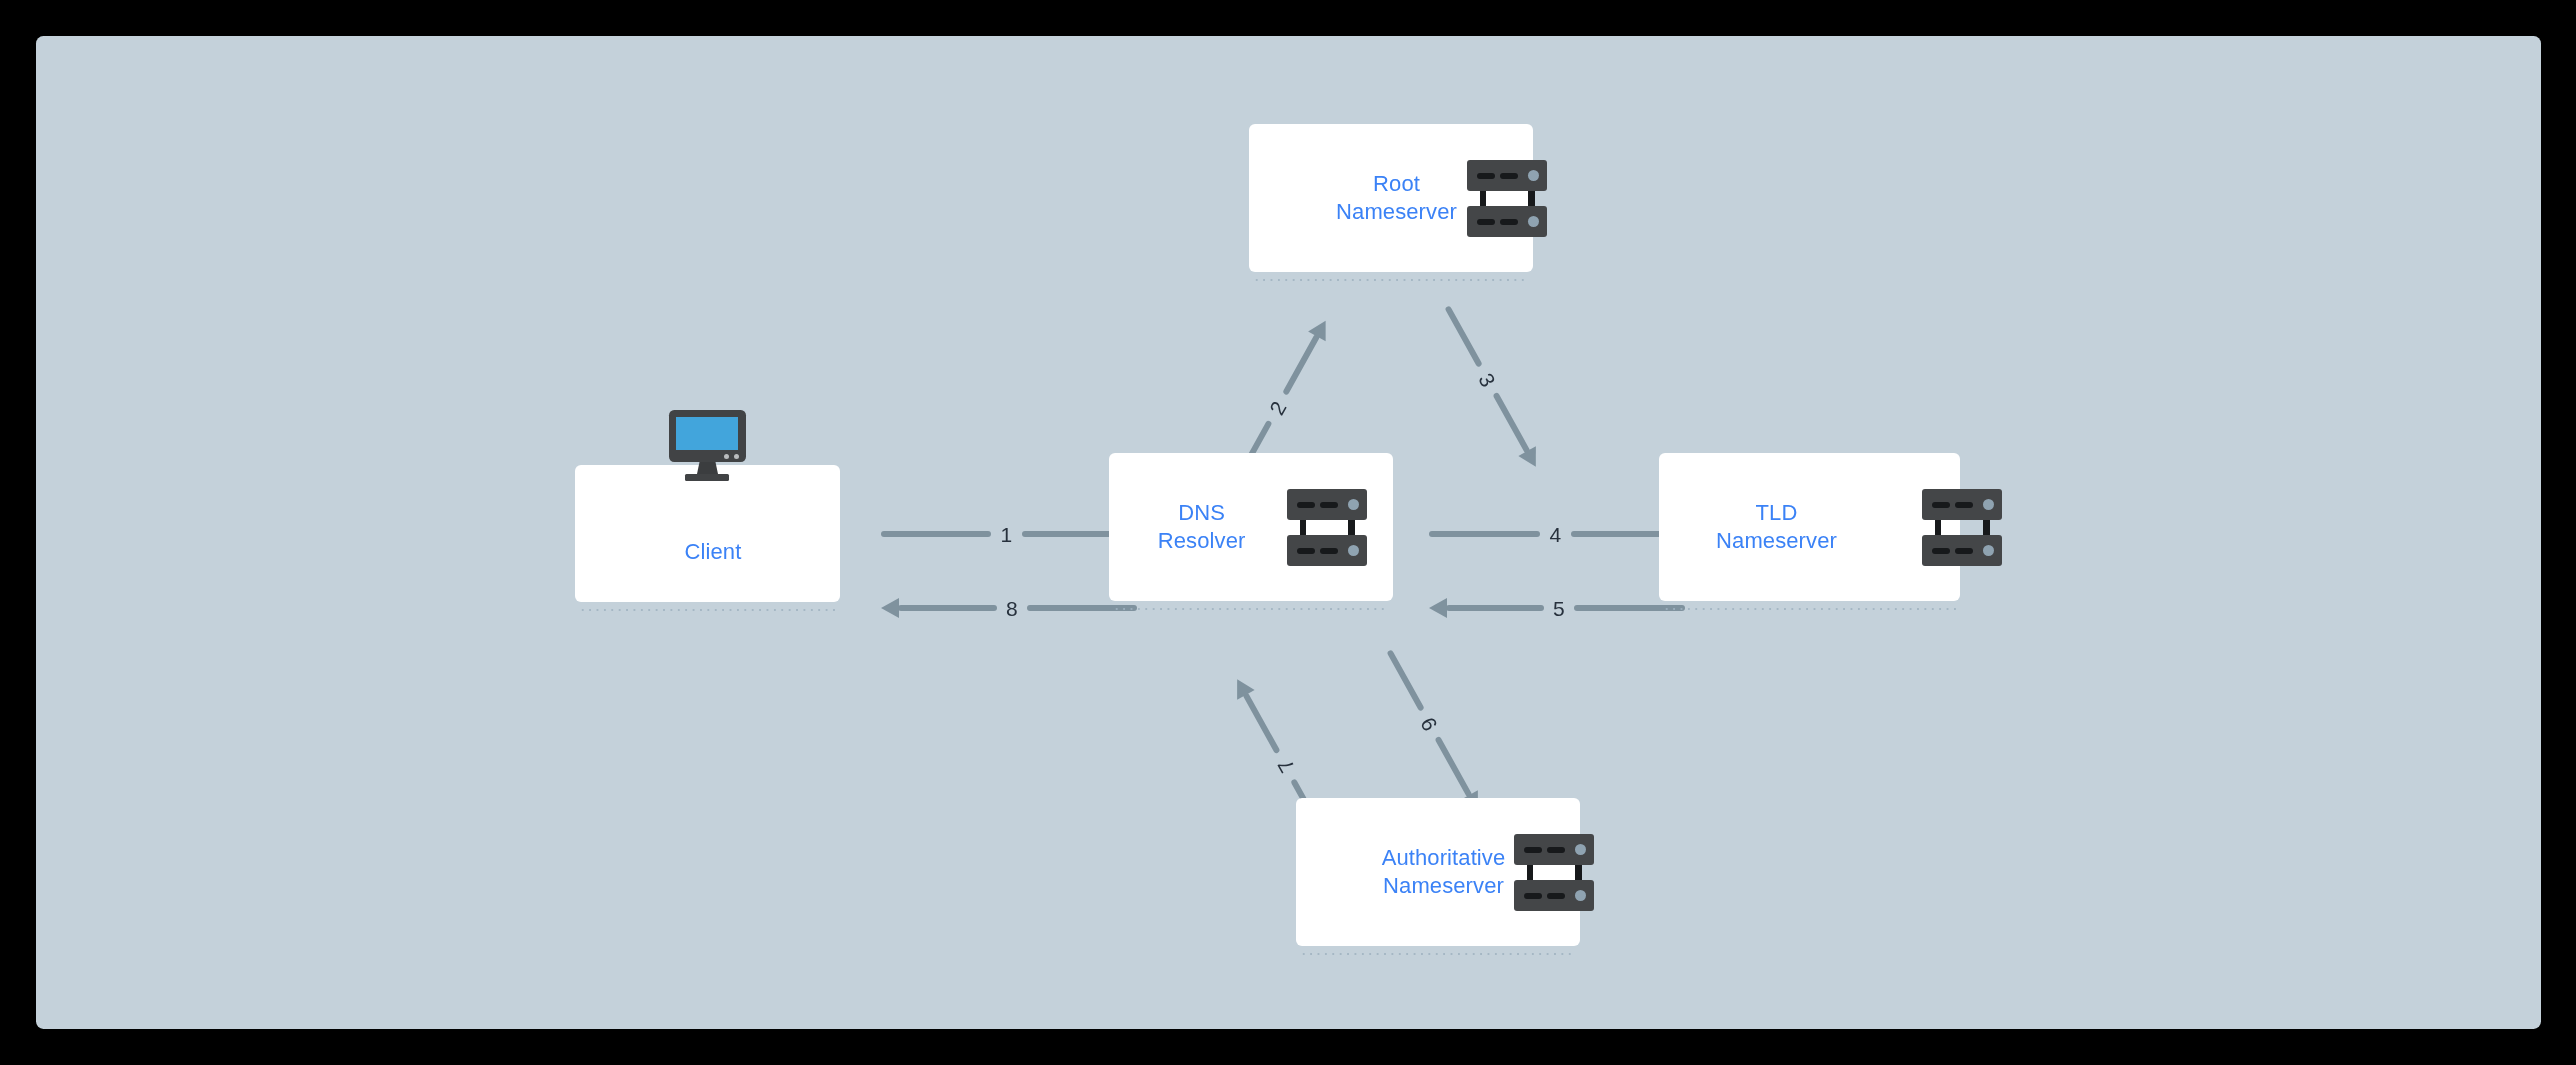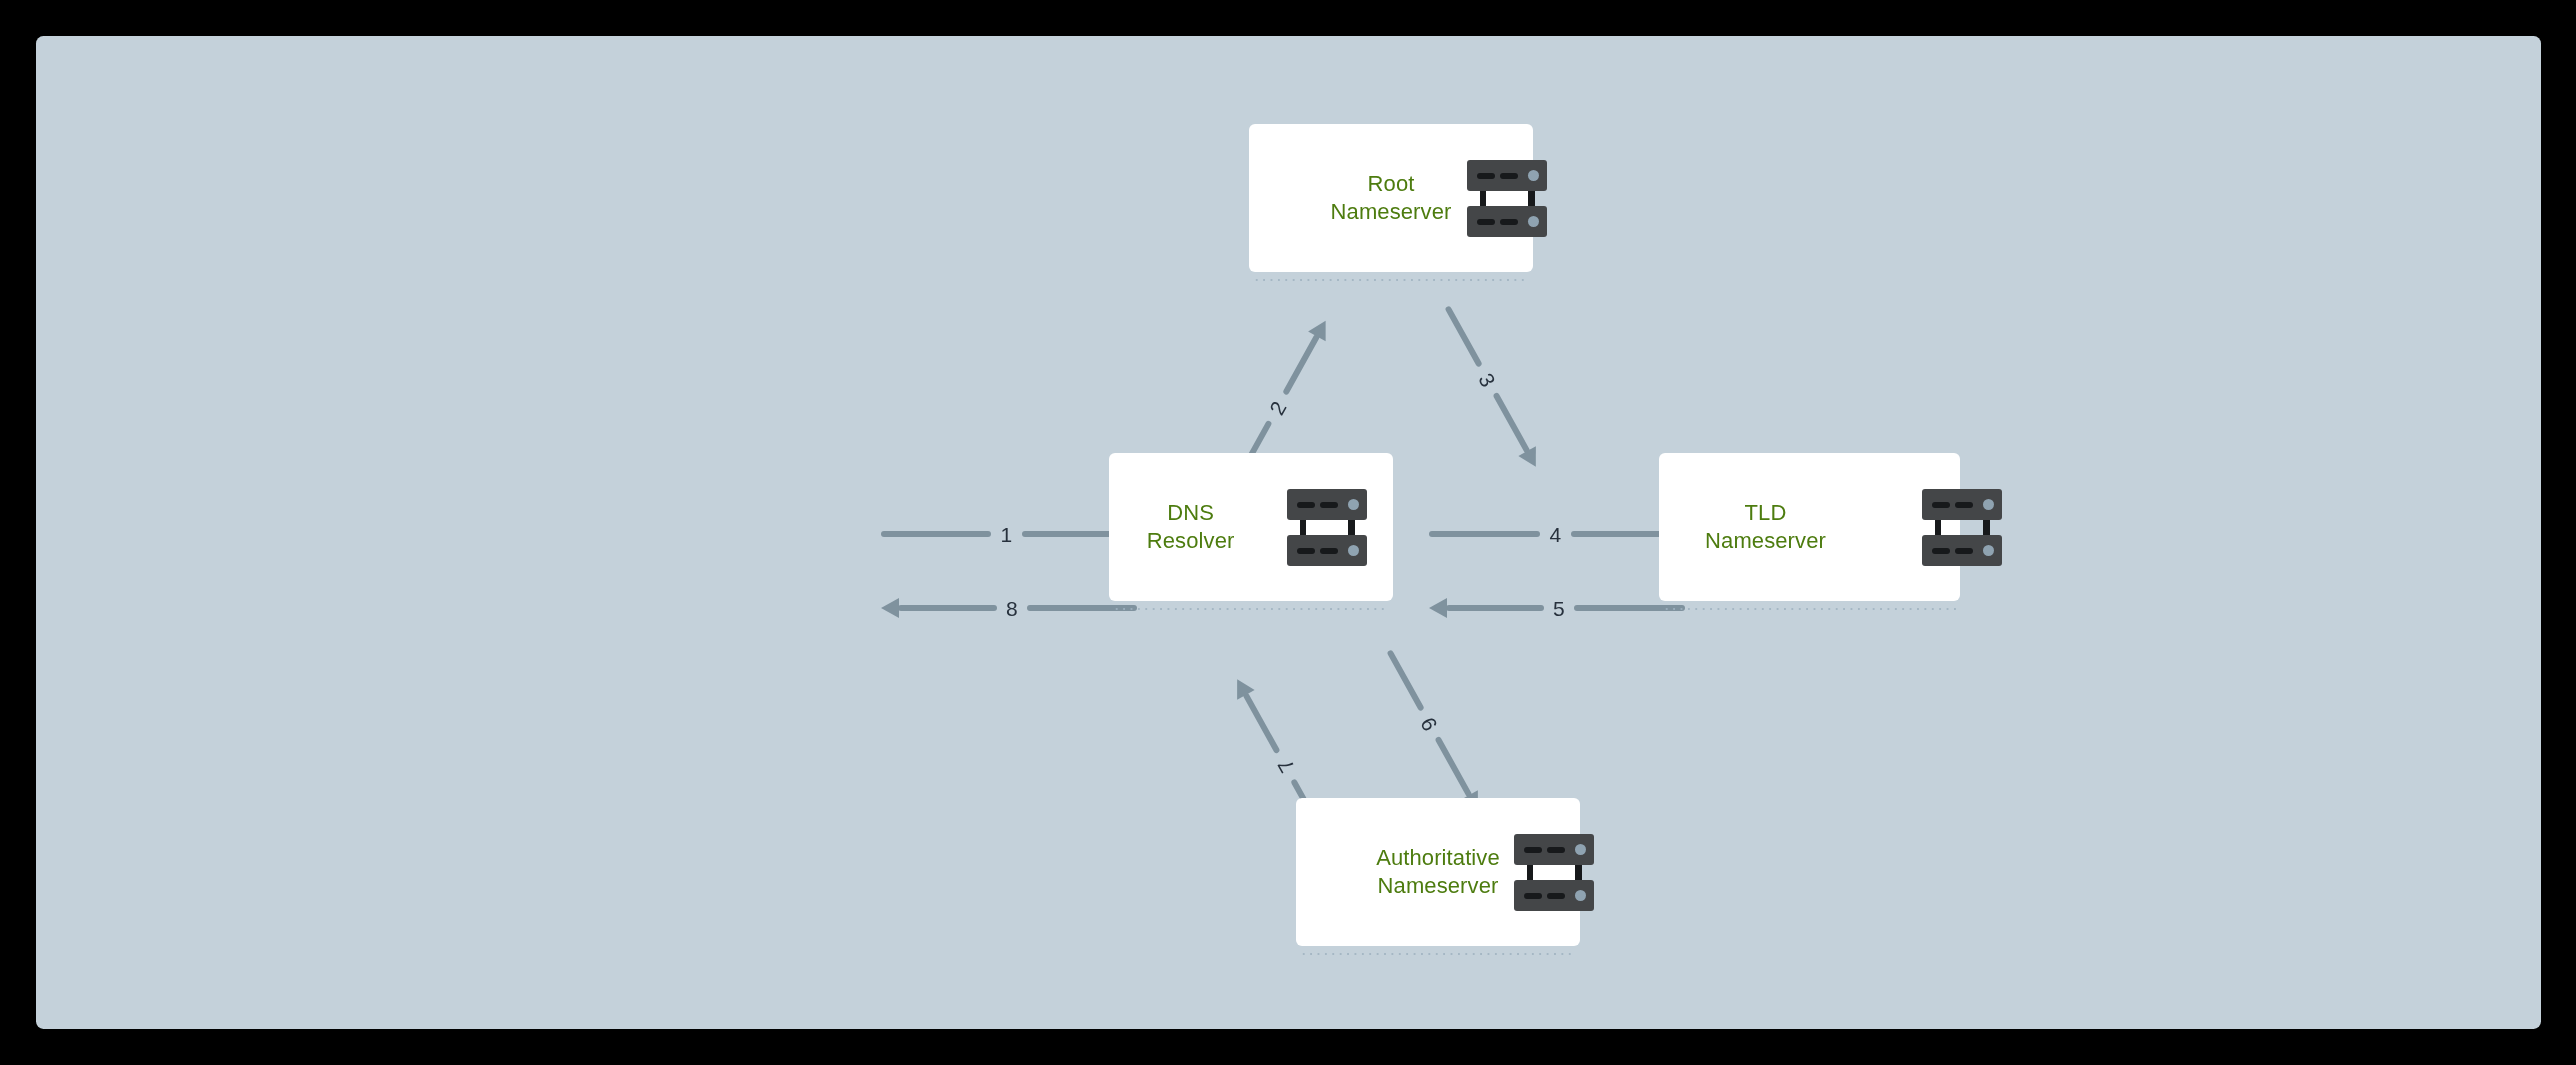--- a/index.html
+++ b/index.html
@@ -8,22 +8,22 @@
 
   #canvas{position:absolute;left:36px;top:36px;width:2505px;height:993px;
           background:#c4d1da;border-radius:7.4px;overflow:hidden;}
 
   
   .node{position:absolute;background:#fff;border-radius:6px;
         box-sizing:border-box;}
   .node .shadow{position:absolute;left:4.4px;right:4.4px;bottom:-9px;height:2.2px;
         background-image:radial-gradient(circle,#9fb2c0 0.9px,rgba(0,0,0,0) 1px);
         background-size:7.4px 2.2px;background-repeat:repeat-x;opacity:.85;}
-  .node .label{position:absolute;color:#4d7c0f;font-size:22px;line-height:28px;
-        text-align:center;white-space:pre-line;letter-spacing:0.1px;}
+  .node .label{position:absolute;color:#3b82f6;font-size:22px;line-height:28px;
+        text-align:center;white-space:pre-line;letter-spacing:0.1px;padding-left:11px;}
 
   
   .lbl-center{left:0;right:0;top:50%;transform:translateY(-50%);}
   
   .lbl-left{left:0;width:62%;top:50%;transform:translateY(-50%);}
 
   
   .server{position:absolute;width:80px;height:77px;}
   .server .unit{position:absolute;left:0;width:80px;height:31px;
         background:#444648;border-radius:3px;}
@@ -140,20 +140,33 @@
       <div class="bar b1"></div>
       <div class="bar b2"></div>
       <div class="unit u2">
         <div class="slot s1"></div>
         <div class="slot s2"></div>
         <div class="led"></div>
       </div>
     </div>
   </div>
 
+  <div class="node" style="left:539px;top:429px;width:265px;height:137px;">
+    <div class="shadow"></div>
+    <div class="monitor" style="left:94px;top:-55px;">
+      <div class="bezel">
+        <div class="screen"></div>
+        <div class="dot d1"></div>
+        <div class="dot d2"></div>
+      </div>
+      <div class="neck"></div>
+      <div class="base"></div>
+    </div>
+    <div class="label lbl-center" style="top:auto;bottom:36px;transform:none;">Client</div>
+  </div>
 
   <div class="node" style="left:1073px;top:417px;width:284px;height:148px;">
     <div class="shadow"></div>
     <div class="label lbl-left" style="text-align:center;width:178px;left:-7.4px;">DNS
 Resolver</div>
     <div class="server" style="left:178px;top:36px;">
       <div class="unit u1">
         <div class="slot s1"></div>
         <div class="slot s2"></div>
         <div class="led"></div>

